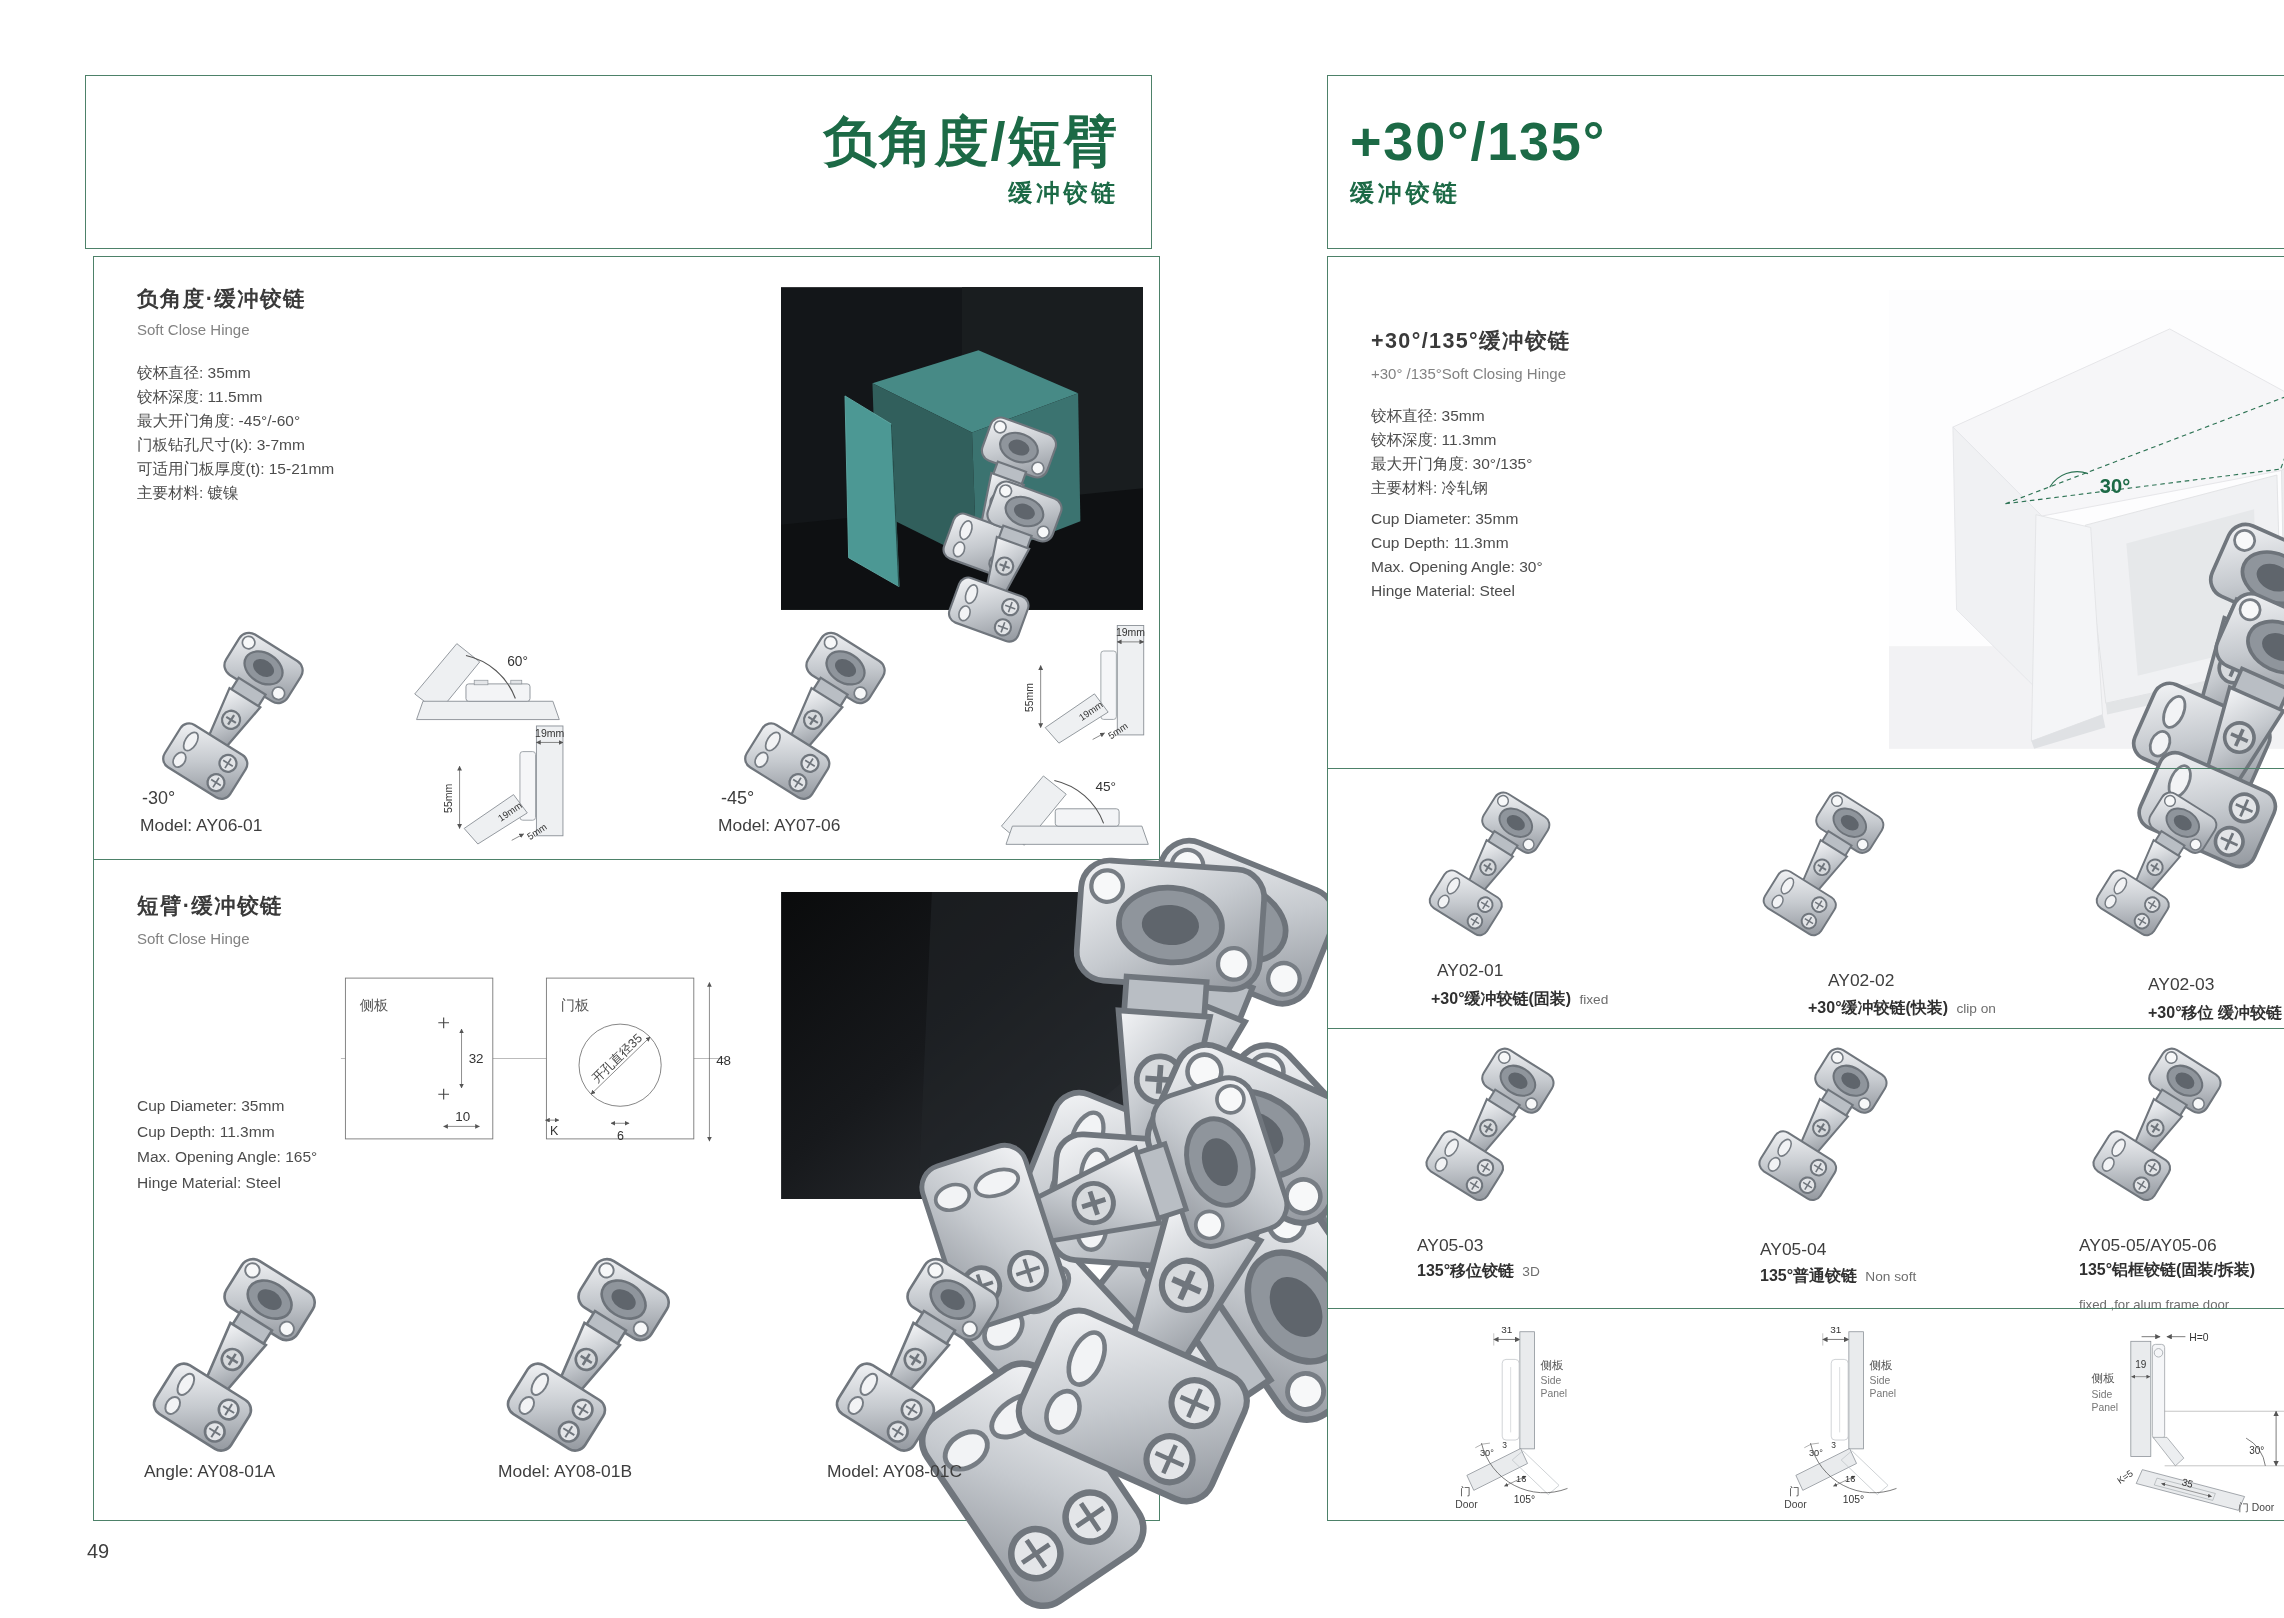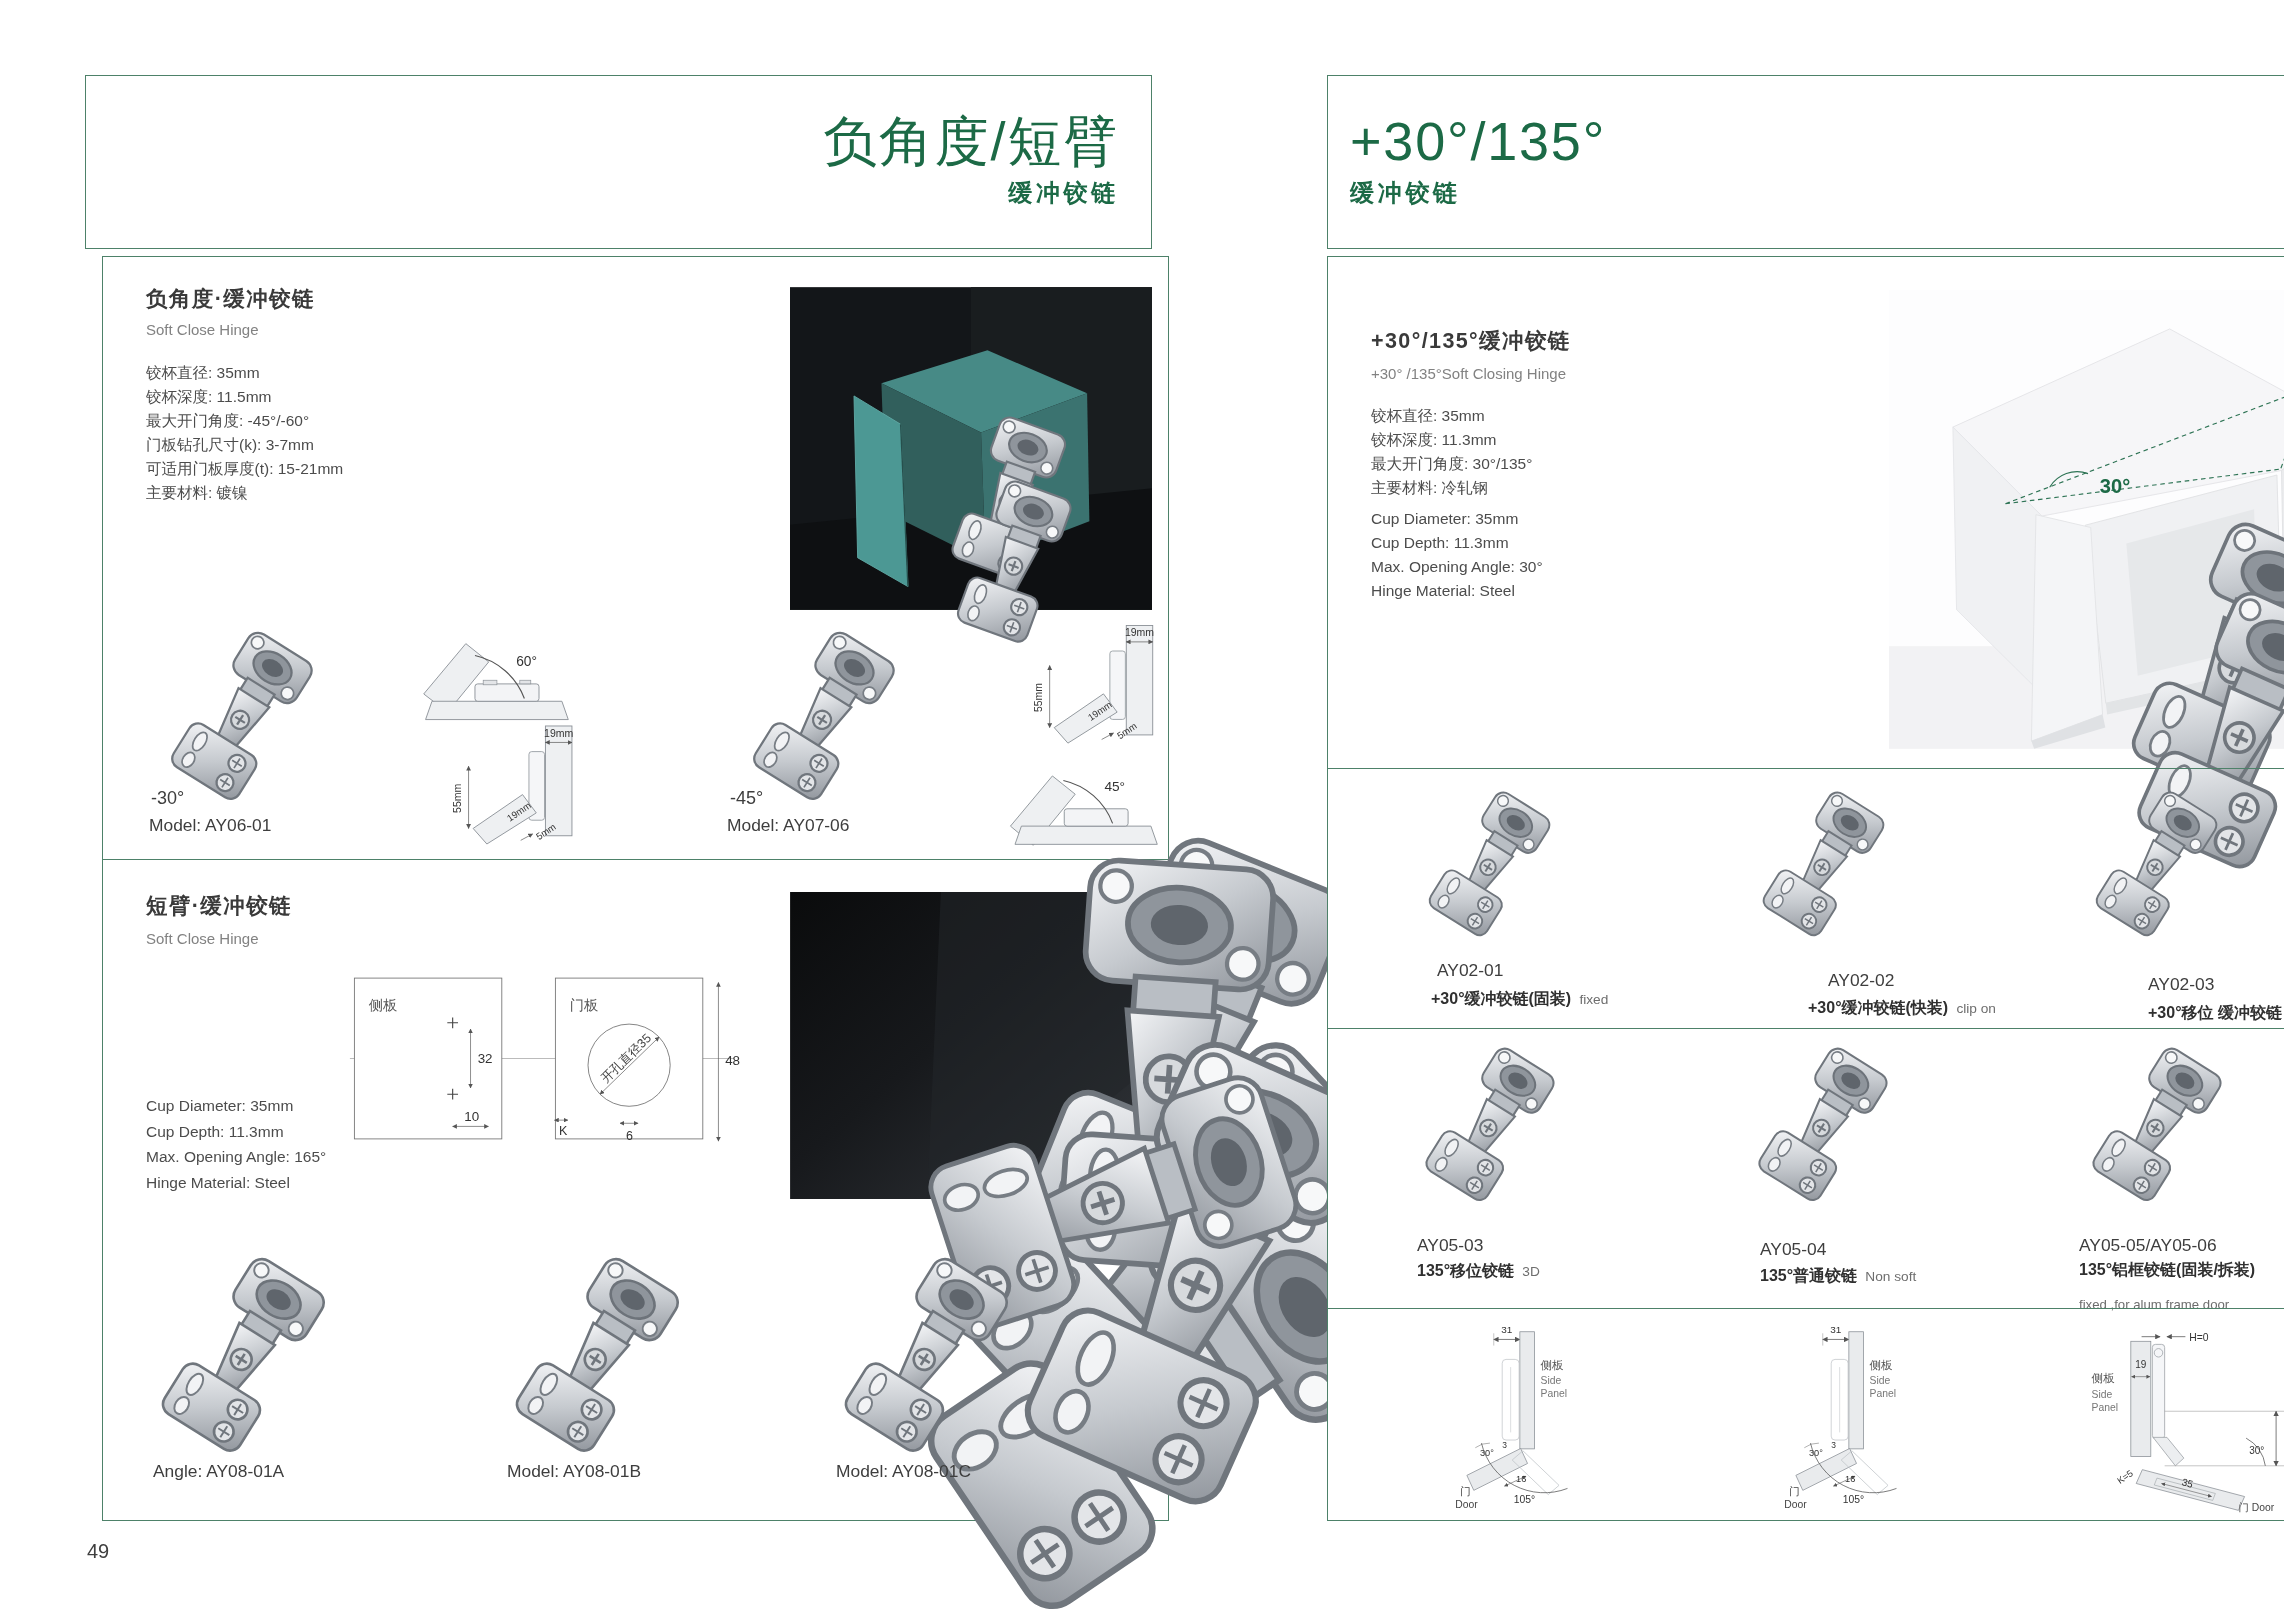--- a/index.html
+++ b/index.html
@@ -2,21 +2,21 @@
 <html style="font-size:7.3px"><head>
 <meta charset="utf-8">
 <style>
   html,body{margin:0;padding:0;background:#ffffff}
   .sheet{position:relative;width:2482px;height:1618px;background:#ffffff;
          font-family:"Liberation Sans",sans-serif;overflow:hidden}
   .box{position:absolute;border:1.4px solid #4d8169;background:#ffffff;box-sizing:border-box}
   .abs{position:absolute}
   .hero-right{position:absolute;right:32px;top:37px;text-align:right}
   .hero-left{position:absolute;left:22px;top:37px;text-align:left}
-  .hero-title{font-size:54px;font-weight:400;color:#1c6a46;letter-spacing:1.8px;line-height:1.05}
+  .hero-title{font-size:54px;font-weight:700;color:#1c6a46;letter-spacing:1.8px;line-height:1.05}
   .hero-sub{font-size:24px;color:#1c6a46;font-weight:600;letter-spacing:3.7px;margin-top:7.3px}
   .sec-title{font-size:21.5px;font-weight:700;color:#3a3a3a;letter-spacing:1.4px}
   .sec-sub{font-size:15px;color:#828282;margin-top:6.4px}
   .spec{font-size:15.5px;color:#4c4c4c;line-height:24px}
   .spec2{font-size:15.5px;color:#4c4c4c;line-height:25.6px}
   .model{font-size:17.4px;color:#3e3e3e}
   .angle-label{font-size:18px;color:#3e3e3e}
   .pname{font-size:16px;font-weight:700;color:#303030}
   .ptag{font-size:13.7px;color:#6e6e6e;font-weight:400;margin-left:8.2px}
   .psub{font-size:13.2px;color:#6e6e6e;margin-top:14px}
@@ -94,21 +94,21 @@
 
 <div class="sheet">
 
   <section class="box" style="left:85px;top:75px;width:1067px;height:174px">
     <div class="hero-right">
       <div class="hero-title">负角度/短臂</div>
       <div class="hero-sub">缓冲铰链</div>
     </div>
   </section>
 
-  <section class="box" style="left:102px;top:256px;width:1067px;height:1265px">
+  <section class="box" style="left:93px;top:256px;width:1067px;height:1265px">
 
     <div class="abs sec-title" style="left:43px;top:26.5px">负角度·缓冲铰链</div>
     <div class="abs sec-sub" style="left:43px;top:58px">Soft Close Hinge</div>
 
     <div class="abs" style="left:43px;top:104px">
       <div class="spec">铰杯直径: 35mm</div>
       <div class="spec">铰杯深度: 11.5mm</div>
       <div class="spec">最大开门角度: -45°/-60°</div>
       <div class="spec">门板钻孔尺寸(k): 3-7mm</div>
       <div class="spec">可适用门板厚度(t): 15-21mm</div>

